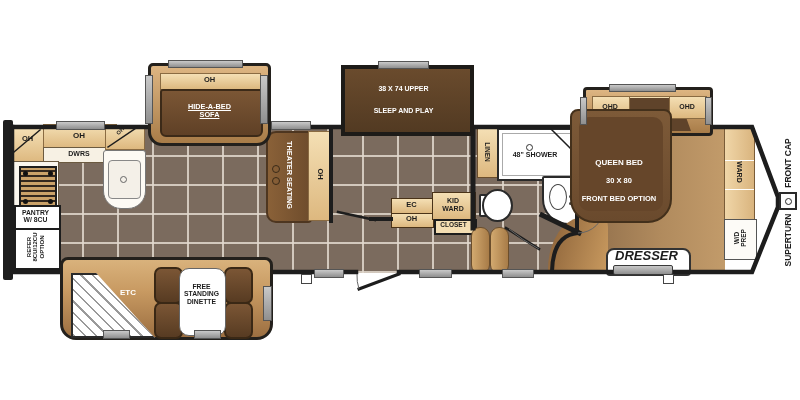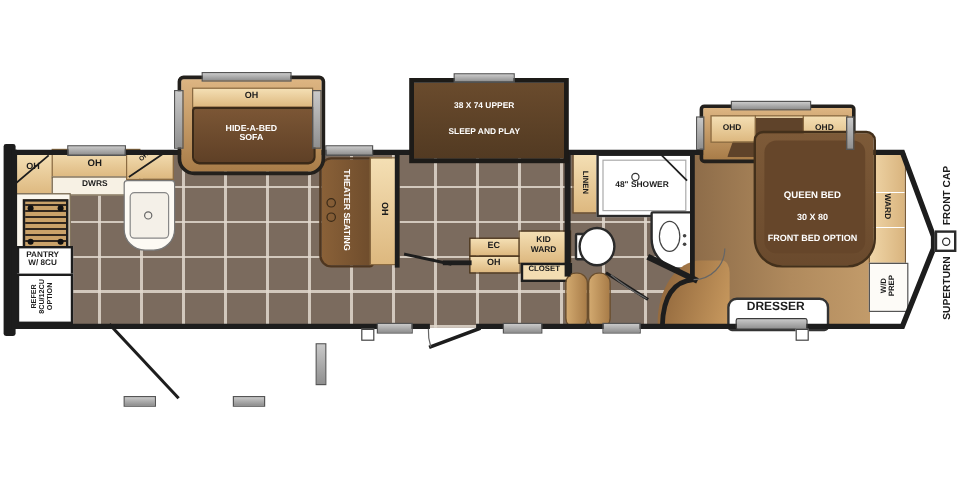--- a/index.html
+++ b/index.html
@@ -61,21 +61,21 @@
 
   <div class="abs z3" style="left:103px;top:150px;width:41px;height:57px;background:#fdfaf4;border:1.5px solid #777;border-radius:3px 3px 18px 18px;"></div>
   <div class="abs z3" style="left:108px;top:160px;width:31px;height:37px;background:#f4f0e8;border:1.5px solid #888;border-radius:4px;"></div>
   <div class="abs z3" style="left:120px;top:176px;width:5px;height:5px;border:1.5px solid #666;border-radius:50%;"></div>
 
   <div class="abs slide z6" style="left:148px;top:63px;width:117px;height:77px;border-radius:5px 5px 14px 14px;">
     <div class="abs tan" style="left:9px;top:7px;width:99px;height:15px;"></div>
     <div class="hlabel" style="left:9px;top:7px;width:99px;height:15px;font-size:7.5px;">OH</div>
     <div class="abs" style="left:9px;top:23px;width:99px;height:44px;background:linear-gradient(180deg,#7b5635,#5f4026);
                 border:2px solid #3c2a18;border-radius:3px 3px 6px 6px;"></div>
-    <div class="hlabel ml white" style="left:9px;top:23px;width:99px;height:44px;font-size:7.3px;">HIDE-A-BED
+    <div class="hlabel ml white" style="left:9px;top:23px;width:99px;height:44px;font-size:7.3px;text-decoration:underline;">HIDE-A-BED
 SOFA</div>
   </div>
   <div class="abs rail z7" style="left:145px;top:75px;width:6px;height:47px;"></div>
   <div class="abs rail z7" style="left:260px;top:75px;width:6px;height:47px;"></div>
   <div class="abs rail z7" style="left:168px;top:60px;width:73px;height:6px;"></div>
 
   <div class="abs z3" style="left:266px;top:131px;width:42px;height:88px;background:linear-gradient(90deg,#8a6138,#6e4c2c);
               border:2px solid #4e3620;border-radius:10px 4px 4px 10px;"></div>
   <div class="abs z3" style="left:272px;top:165px;width:6px;height:6px;border:1.5px solid #3a2a18;border-radius:50%;"></div>
   <div class="abs z3" style="left:272px;top:177px;width:6px;height:6px;border:1.5px solid #3a2a18;border-radius:50%;"></div>
@@ -128,40 +128,55 @@
     <div class="abs" style="left:20px;top:8px;width:85px;height:33px;background:#5f432a;clip-path:polygon(14% 0,86% 0,100% 100%,0 100%);"></div>
     <div class="abs tan" style="left:6px;top:6px;width:36px;height:21px;"></div>
     <div class="hlabel" style="left:6px;top:6px;width:36px;height:21px;font-size:7px;">OHD</div>
     <div class="abs tan" style="left:83px;top:6px;width:36px;height:21px;"></div>
     <div class="hlabel" style="left:83px;top:6px;width:36px;height:21px;font-size:7px;">OHD</div>
   </div>
   <div class="abs rail z7" style="left:580px;top:97px;width:5px;height:26px;"></div>
   <div class="abs rail z7" style="left:705px;top:97px;width:5px;height:26px;"></div>
   <div class="abs rail z7" style="left:609px;top:84px;width:65px;height:6px;"></div>
 
-  <div class="abs z6" style="left:628px;top:109px;width:98px;height:110px;background:linear-gradient(180deg,#7d5a38,#6a4a2d);
+  <div class="abs z6" style="left:570px;top:109px;width:98px;height:110px;background:linear-gradient(180deg,#7d5a38,#6a4a2d);
               border:2px solid #43301b;border-radius:8px 8px 24px 24px;">
     <div class="abs" style="left:7px;top:6px;right:7px;bottom:10px;background:#66462a;border-radius:10px;"></div>
     <div class="hlabel white" style="left:0;top:46px;width:94px;height:12px;font-size:8px;">QUEEN BED</div>
     <div class="hlabel white" style="left:0;top:64px;width:94px;height:12px;font-size:7.5px;">30 X 80</div>
     <div class="hlabel white" style="left:0;top:82px;width:94px;height:12px;font-size:7.5px;">FRONT BED OPTION</div>
   </div>
 
   <div class="abs z3" style="left:724px;top:128px;width:29px;height:90px;background:linear-gradient(90deg,#f0d6a8,#d9b47e);
               border:1.5px solid #7a5c38;background-image:linear-gradient(0deg,transparent 0 32%,#fff 32% 33%,transparent 33% 65%,#fff 65% 66%,transparent 66%),linear-gradient(90deg,#f0d6a8,#d9b47e);"></div>
   <div class="vlabel vdown z8" style="left:739px;top:172px;font-size:7px;">WARD</div>
   <div class="abs z3" style="left:724px;top:219px;width:31px;height:39px;background:#fdfbf7;border:1.5px solid #555;"></div>
   <div class="vlabel vup z8" style="left:740px;top:238px;font-size:6.5px;">W/D
 PREP</div>
 
   <div class="abs z3" style="left:606px;top:248px;width:81px;height:24px;background:#fff;border:2px solid #333;border-radius:8px 8px 4px 4px;"></div>
-  <div class="hlabel z8" style="left:606px;top:249px;width:81px;height:14px;font-size:10px;">DRESSER</div>
+  <div class="hlabel z8" style="left:606px;top:249px;width:81px;height:14px;font-size:13px;font-style:italic;">DRESSER</div>
   <div class="abs rail z6" style="left:613px;top:265px;width:58px;height:8px;border:1.5px solid #3a3a3a;border-radius:2px;"></div>
   <div class="abs z6" style="left:663px;top:274px;width:9px;height:8px;background:#fff;border:1.5px solid #444;"></div>
 
+  <div class="abs slide z6" style="left:60px;top:257px;width:207px;height:77px;border-radius:8px 8px 16px 16px;
+              background:linear-gradient(180deg,#d9b27c 0%,#c89a62 40%,#9c6f41 100%);">
+    <div class="abs" style="left:8px;top:13px;width:80px;height:61px;background-color:#fff;
+                background-image:repeating-linear-gradient(45deg,#9a9a9a 0 1.5px,transparent 1.5px 8px);
+                border:2px solid #2a2a2a;clip-path:polygon(0 0,30% 0,100% 100%,0 100%);"></div>
+    <div class="hlabel white" style="left:47px;top:28px;width:36px;height:10px;font-size:8px;">ETC</div>
+    <div class="abs" style="left:91px;top:7px;width:25px;height:33px;background:linear-gradient(180deg,#7b5635,#573b22);border:2px solid #3a2815;border-radius:7px;"></div>
+    <div class="abs" style="left:91px;top:42px;width:25px;height:33px;background:linear-gradient(180deg,#7b5635,#573b22);border:2px solid #3a2815;border-radius:7px;"></div>
+    <div class="abs" style="left:161px;top:7px;width:25px;height:33px;background:linear-gradient(180deg,#7b5635,#573b22);border:2px solid #3a2815;border-radius:7px;"></div>
+    <div class="abs" style="left:161px;top:42px;width:25px;height:33px;background:linear-gradient(180deg,#7b5635,#573b22);border:2px solid #3a2815;border-radius:7px;"></div>
+    <div class="abs" style="left:116px;top:8px;width:45px;height:66px;background:#fff;border:1.5px solid #666;border-radius:10px;"></div>
+    <div class="hlabel ml" style="left:116px;top:14px;width:45px;height:40px;font-size:6.8px;">FREE
+STANDING
+DINETTE</div>
+  </div>
   <div class="abs rail z7" style="left:103px;top:330px;width:25px;height:7px;"></div>
   <div class="abs rail z7" style="left:194px;top:330px;width:25px;height:7px;"></div>
   <div class="abs rail z7" style="left:263px;top:286px;width:7px;height:33px;"></div>
 
   <div class="abs rail z6" style="left:56px;top:121px;width:47px;height:7px;"></div>
   <div class="abs rail z6" style="left:314px;top:269px;width:28px;height:7px;"></div>
   <div class="abs rail z6" style="left:419px;top:269px;width:31px;height:7px;"></div>
   <div class="abs rail z6" style="left:502px;top:269px;width:30px;height:7px;"></div>
   <div class="abs z6" style="left:301px;top:274px;width:9px;height:8px;background:#fff;border:1.5px solid #444;"></div>
 

